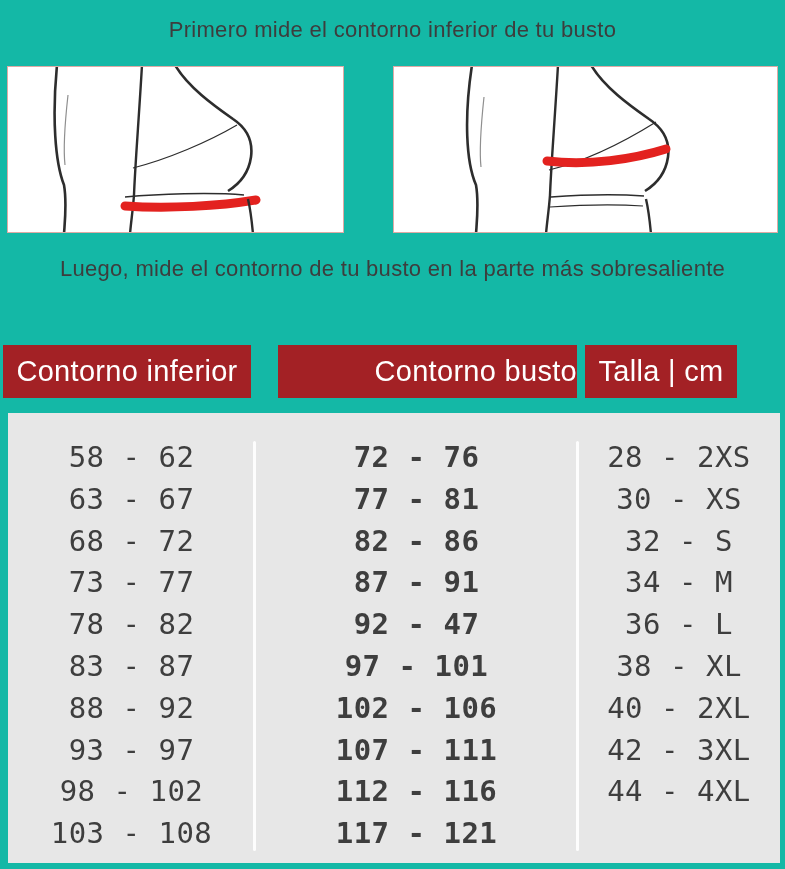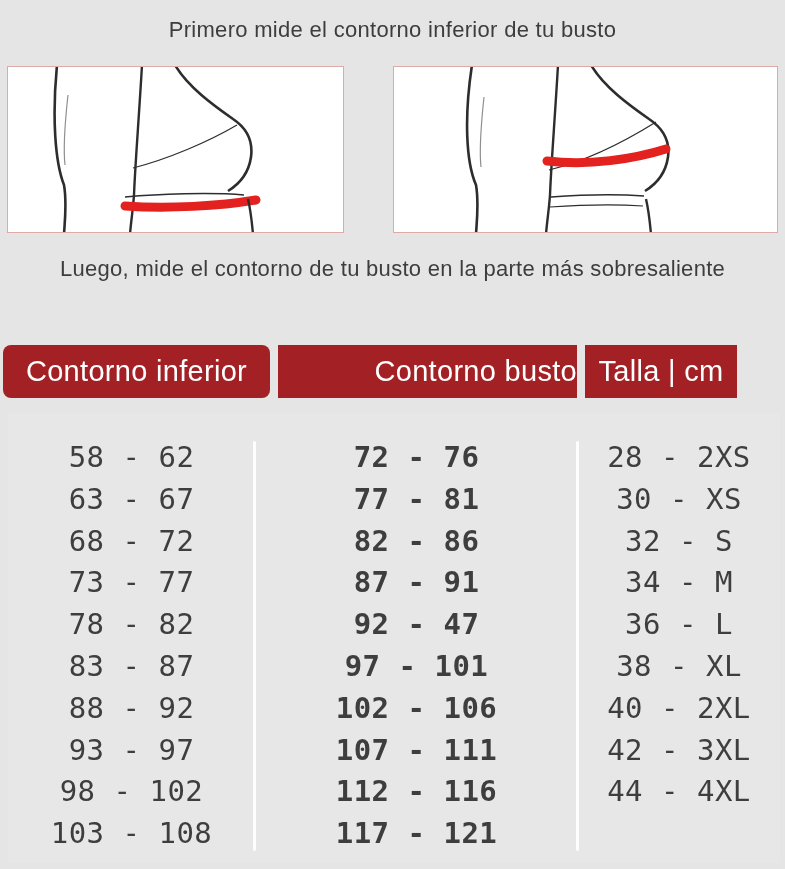--- a/index.html
+++ b/index.html
@@ -8,21 +8,21 @@
     --body-gray:#e7e7e7;
     --box-border:#dfaaa5;
     --text:#3d3d3d;
     --header-text:#ffffff;
   }
   *{margin:0;padding:0;box-sizing:border-box;}
   html,body{background:#ffffff;}
   .page{
     position:relative;
     width:785px;height:869px;
-    background:#e5e5e5;
+    background:#14b8a6;
     overflow:hidden;
     font-family:"Liberation Sans",sans-serif;
     color:var(--text);
   }
   .instruction{
     position:absolute;left:0;width:785px;
     text-align:center;
     font-size:22px;
     letter-spacing:0.3px;
     color:var(--text);
@@ -40,21 +40,21 @@
   .col-header{
     position:absolute;top:345px;height:53px;
     background:var(--header-red);
     color:var(--header-text);
     font-size:29px;
     line-height:53px;
     text-align:center;
     letter-spacing:0.3px;
     white-space:nowrap;
   }
-  .col-header.h1{left:3px;width:267px;border-radius:8px;}
+  .col-header.h1{left:3px;width:248px;}
   .col-header.h2{left:278px;width:299px;text-align:right;}
   .col-header.h3{left:585px;width:152px;}
   .table-body{
     position:absolute;left:8px;top:413px;
     width:772px;height:450px;
     background:var(--body-gray);
   }
   .tcol{
     position:absolute;top:0;height:100%;
     padding-top:24px;

